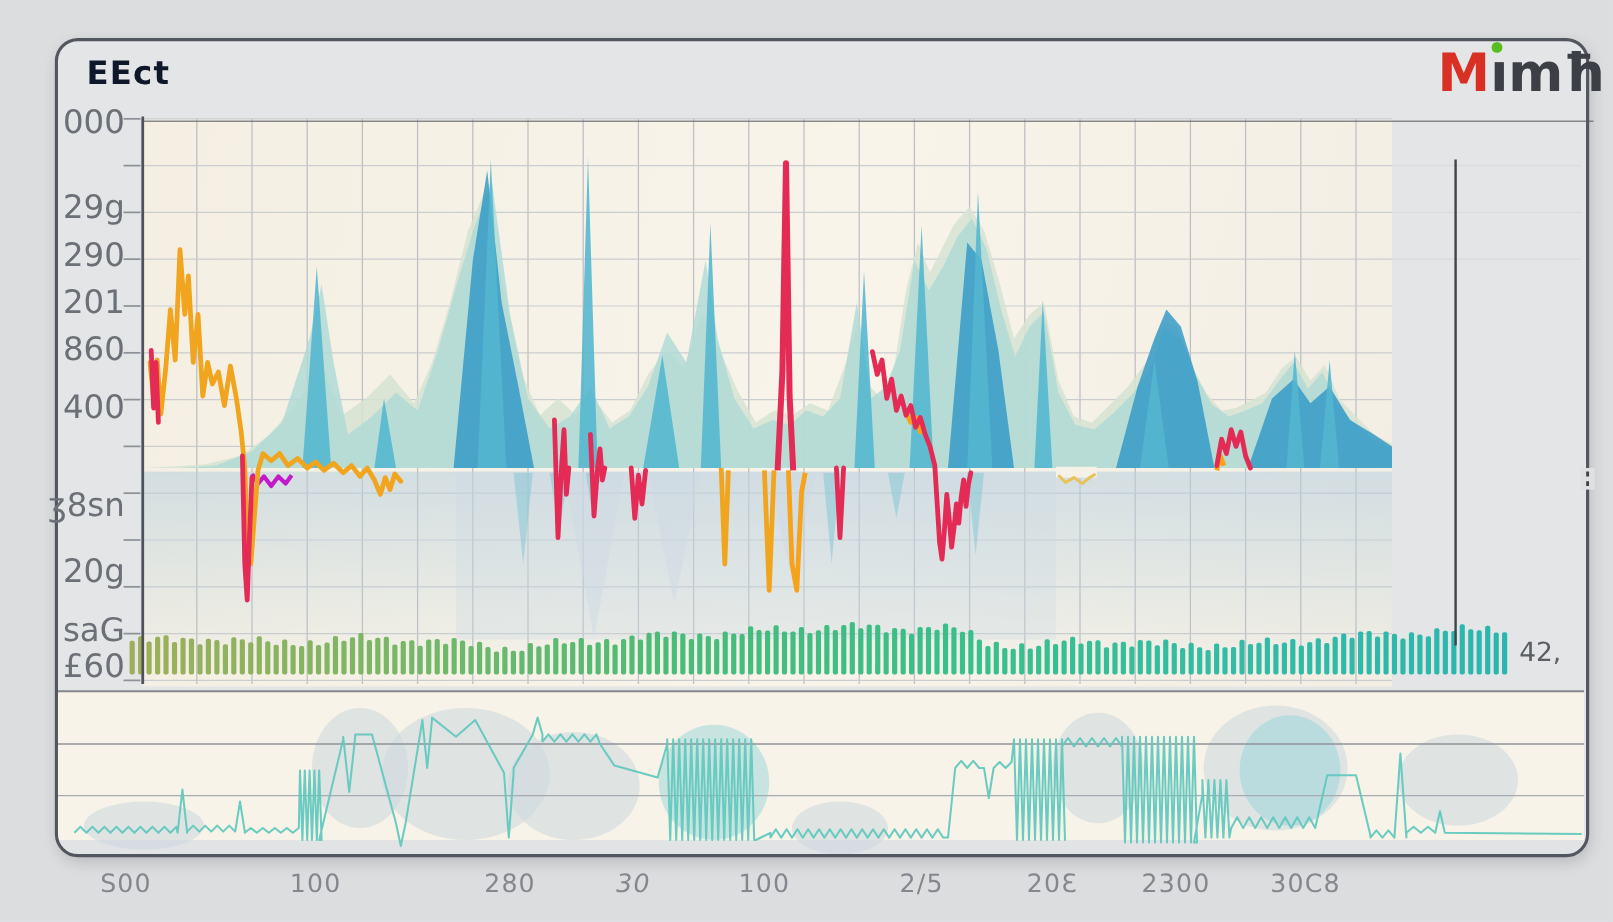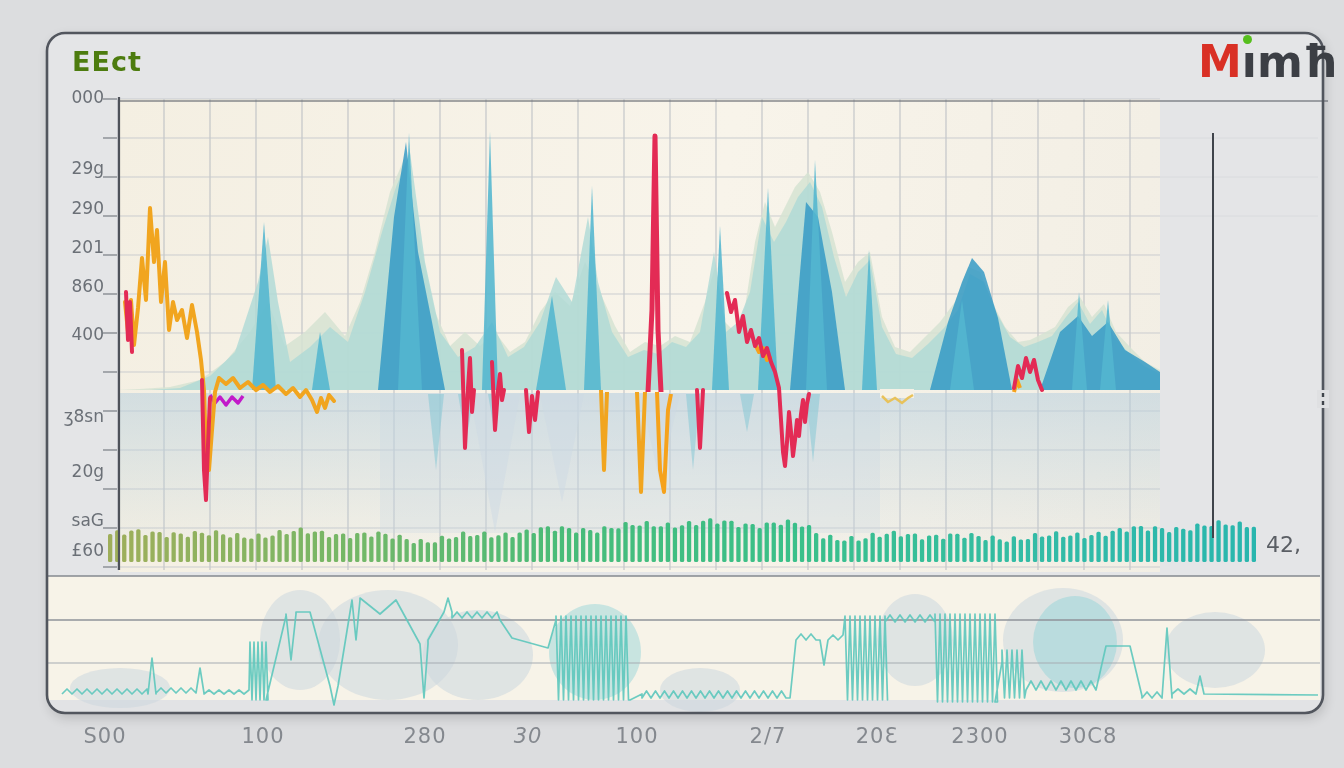--- a/index.html
+++ b/index.html
@@ -8,28 +8,28 @@
   .panel{position:absolute;left:46px;top:32px;width:1276px;height:681px;
          background:#e4e5e7;border-radius:18px;box-shadow:3px 5px 12px rgba(0,0,0,.16);z-index:0}
   .plot{position:absolute;left:119px;top:99px;width:1041px;height:473px;
         background:linear-gradient(100deg,#f4efe2,#f8f4ea 55%,#f2eee4);z-index:1}
   .bottom-panel{position:absolute;left:48px;top:576px;width:1272px;height:124px;
         background:#f7f3e8;z-index:1}
   .bottom-gray{position:absolute;left:48px;top:700px;width:1272px;height:12px;
         background:#e2e3e5;border-radius:0 0 16px 16px;z-index:1}
   svg#chart-svg{position:absolute;left:0;top:0;z-index:2}
   .title{position:absolute;left:72px;top:46px;font-size:27px;font-weight:700;
-         color:#4d7c0f;letter-spacing:1px;z-index:3}
+         color:#0f172a;letter-spacing:1px;z-index:3}
   .logo{position:absolute;left:1198px;top:36px;font-size:44px;font-weight:700;
         color:#3c3f45;z-index:3;letter-spacing:0px}
   .logo .logo-m{color:#d93025}
   .logo .logo-i{position:relative}
   .logo .logo-dot{position:absolute;left:1px;top:-1px;width:9px;height:9px;
         border-radius:50%;background:#56bf1d}
-  .ylab{position:absolute;left:40px;width:64px;text-align:right;font-size:17px;
+  .ylab{position:absolute;left:40px;width:64px;text-align:right;font-size:27px;
         color:#6b7077;z-index:3}
   .xlab{position:absolute;top:724px;width:90px;text-align:center;font-size:21px;
         color:#84888e;z-index:3;letter-spacing:1px}
   .side-value{position:absolute;left:1266px;top:532px;font-size:22px;color:#5a5e64;z-index:3}
 </style>
 </head>
 <body>
 
 <div class="panel"></div>
 <div class="plot"></div>
@@ -349,18 +349,18 @@
     <div class="ylab" style="top: 461px;">20g</div>
     <div class="ylab" style="top: 510px;">saG</div>
     <div class="ylab" style="top: 540px;">£60</div>
   </div>
 <div id="xlabels">
     <div class="xlab" style="left: 60px;">S00</div>
     <div class="xlab" style="left: 218px;">100</div>
     <div class="xlab" style="left: 380px;">280</div>
     <div class="xlab" style="left: 483px; font-style: italic;">30</div>
     <div class="xlab" style="left: 592px;">100</div>
-    <div class="xlab" style="left: 723px;">2/7</div>
+    <div class="xlab" style="left: 723px;">2/5</div>
     <div class="xlab" style="left: 832px;">20Ɛ</div>
     <div class="xlab" style="left: 935px;">2300</div>
     <div class="xlab" style="left: 1043px;">30C8</div>
   </div>
 <div class="side-value">42,</div>
 
 </body></html>

